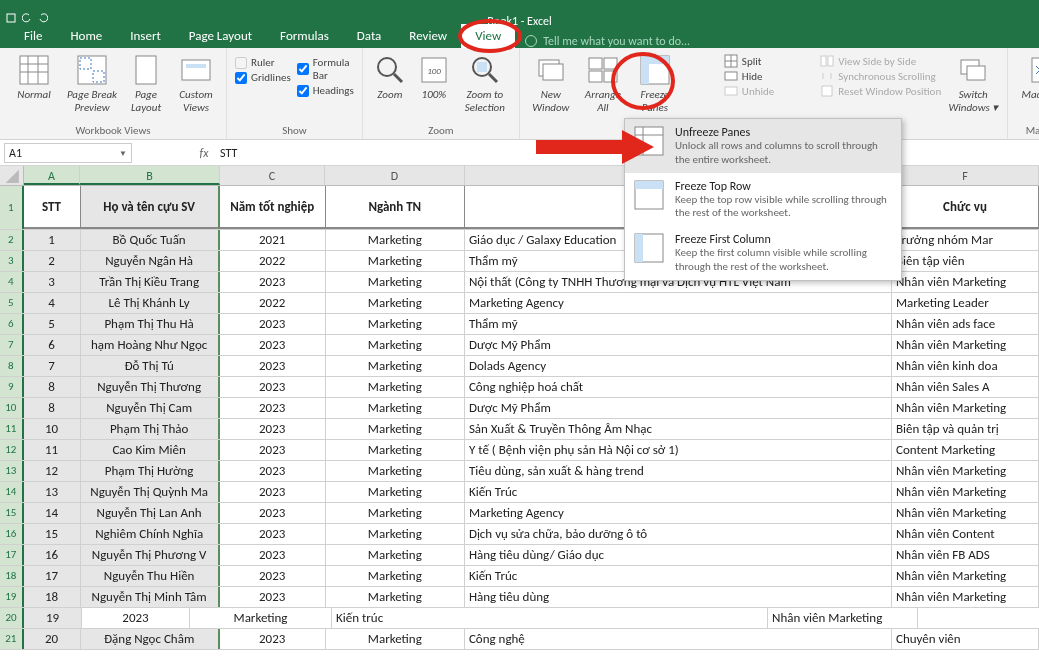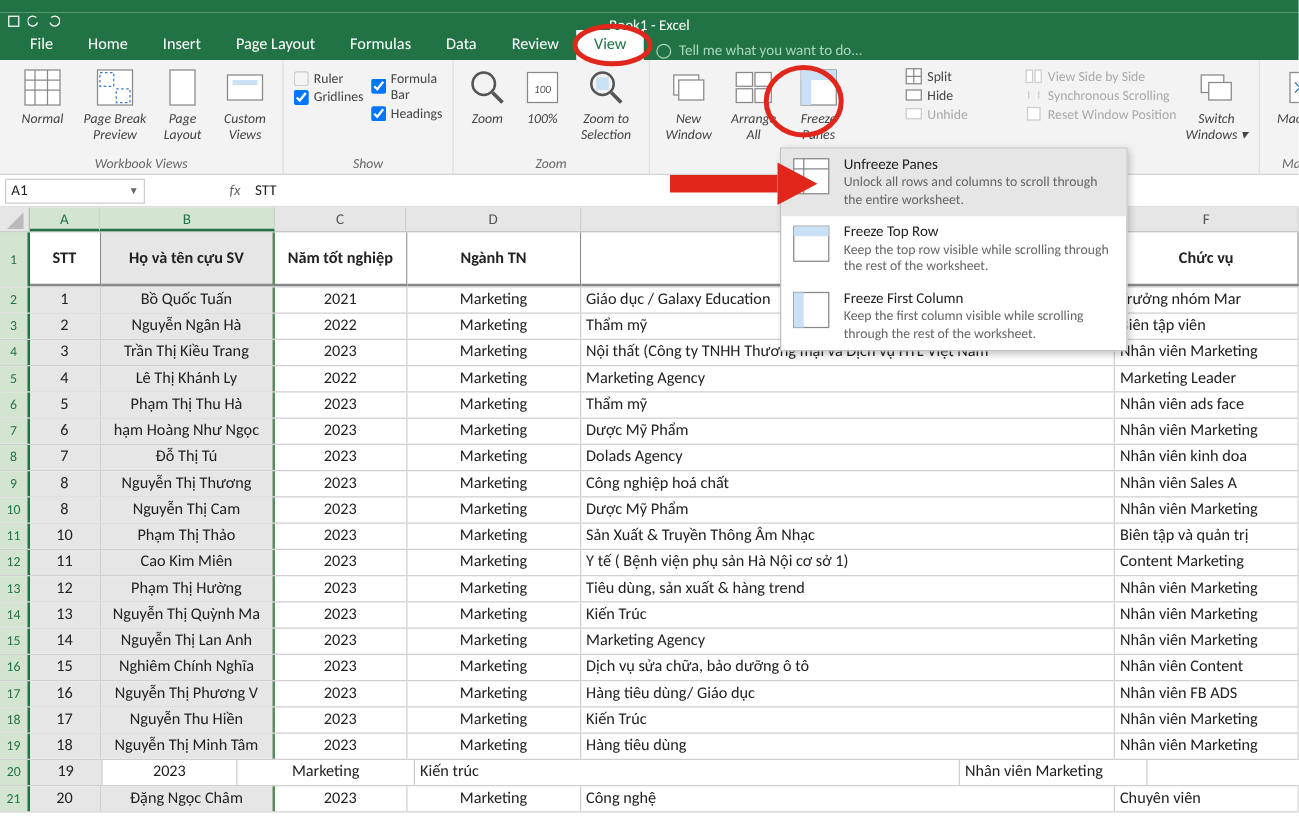--- a/index.html
+++ b/index.html
@@ -19,33 +19,33 @@
   .tabs { height: 24px; background: #217346; display: flex; align-items: flex-end; padding-left: 10px; gap: 0; color: #fff; font-size: 13px; }
   .tab { padding: 4px 14px 5px; cursor: pointer; }
   .tab.active { background: #fff; color: #217346; }
   .tellme { color: #a9d6bd; padding-left: 10px; display: flex; align-items: center; gap: 6px; font-size: 12px; }
   .bulb { width: 12px; height: 12px; border: 1px solid #a9d6bd; border-radius: 50%; display: inline-block; position: relative; }
 
   
   .ribbon { height: 92px; background: #f3f3f3; border-bottom: 1px solid #d4d4d4; display: flex; }
   .ribgroup { border-right: 1px solid #e0e0e0; padding: 4px 8px 2px; display: flex; flex-direction: column; justify-content: space-between; }
   .ribgroup .items { display: flex; align-items: flex-start; gap: 6px; height: 70px; }
-  .ribgroup .label { text-align: center; font-size: 11px; color: #666; font-style: italic; }
+  .ribgroup .label { text-align: center; font-size: 11px; color: #666; }
   .bigbtn { width: 52px; text-align: center; font-size: 11px; color: #444; cursor: pointer; font-style: italic; }
   .bigbtn .ico { width: 32px; height: 32px; margin: 2px auto 2px; display: block; }
   .smallcol { display: flex; flex-direction: column; gap: 2px; font-size: 11px; color: #444; padding-top: 4px; }
   .chk { display: flex; align-items: center; gap: 4px; }
   .chk input { width: 12px; height: 12px; }
 
   
   .ico svg { width: 100%; height: 100%; }
 
   
   .fbar { height: 26px; background: #fff; border-bottom: 1px solid #d4d4d4; display: flex; align-items: center; }
-  .namebox { width: 112px; height: 20px; margin-left: 4px; border: 1px solid #ccc; font-size: 12px; padding: 0 4px; display: flex; align-items: center; justify-content: space-between; }
+  .namebox { width: 128px; height: 20px; margin-left: 4px; border: 1px solid #ccc; font-size: 12px; padding: 0 4px; display: flex; align-items: center; justify-content: space-between; }
   .namebox .dd { font-size: 8px; color: #666; }
   .fx { width: 24px; text-align: center; font-style: italic; color: #666; }
   .fval { flex: 1; font-size: 12px; padding-left: 4px; }
 
   
   .sheet { position: relative; }
   .colhdrs { display: flex; height: 20px; background: #e6e6e6; border-bottom: 1px solid #bbb; }
   .rownumcol { width: 24px; background: #e6e6e6; text-align: center; font-size: 11px; color: #555; border-right: 1px solid #bbb; }
   .colhdr { text-align: center; font-size: 12px; color: #555; border-right: 1px solid #d0d0d0; line-height: 20px; }
 

